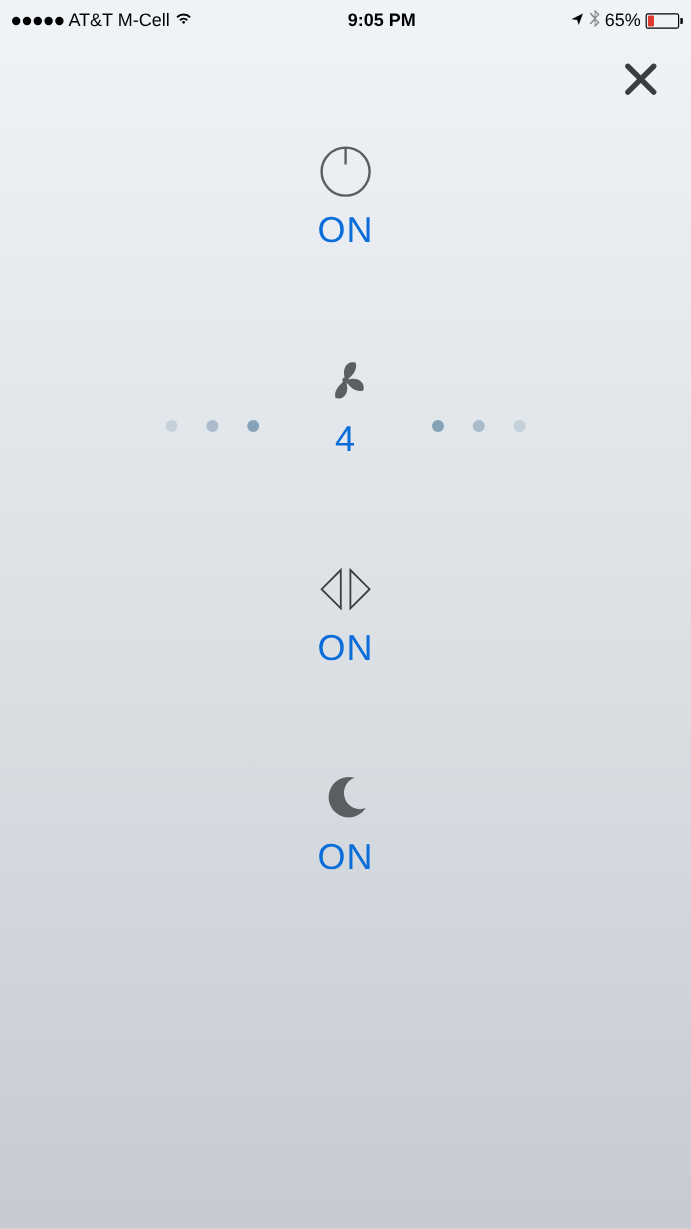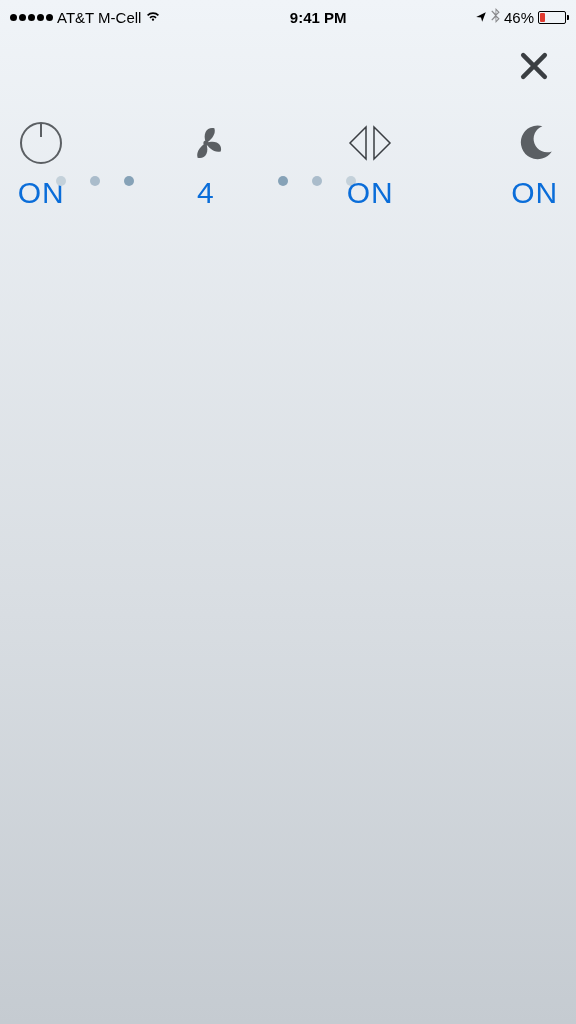--- a/index.html
+++ b/index.html
@@ -45,21 +45,21 @@
     }
     .close-btn svg { width: 36px; height: 36px; }
 
     
     .controls {
       position: absolute;
       top: 118px;
       left: 0;
       right: 0;
       display: flex;
-      flex-direction: row;
+      flex-direction: column;
       align-items: center;
       gap: 82px;
     }
 
     .control-item {
       display: flex;
       flex-direction: column;
       align-items: center;
       gap: 8px;
       position: relative;
@@ -108,33 +108,33 @@
         <span class="signal-dot"></span>
         <span class="signal-dot"></span>
     </span>
     <span>AT&amp;T M-Cell</span>
     <span class="wifi-icon">
       <svg viewBox="0 0 20 16">
           <path d="M10 14a1.5 1.5 0 100-3 1.5 1.5 0 000 3zM5.5 9.5a6.5 6.5 0 019 0l-1.5 1.5a4.3 4.3 0 00-6 0L5.5 9.5zM2.5 6.5a10.6 10.6 0 0115 0L16 8a8.5 8.5 0 00-12 0L2.5 6.5z" fill="#000"></path>
         </svg>
     </span>
   </div>
-  <div class="status-center">9:41 PM</div>
+  <div class="status-center">9:05 PM</div>
   <div class="status-right">
     <span class="loc-icon">
       <svg viewBox="0 0 20 20">
           <path d="M2 10L18 2l-6 16-2-7-8-1z" fill="#000"></path>
         </svg>
     </span>
     <span class="bt-icon">
       <svg viewBox="0 0 10 18">
           <path d="M5 0v7L1 3 0 4l4.5 5L0 14l1 1 4-4v7l5-5-4-4 4-4-5-5zM6 3l2 2-2 2V3zm0 8l2 2-2 2v-4z" fill="#8a8a8d"></path>
         </svg>
     </span>
-    <span>46%</span>
+    <span>65%</span>
     <span class="battery-wrap">
       <span class="battery">
           <span class="battery-fill"></span>
         </span>
     </span>
   </div>
 </div>
 
 <div class="close-btn">
   <svg viewBox="0 0 40 40">

